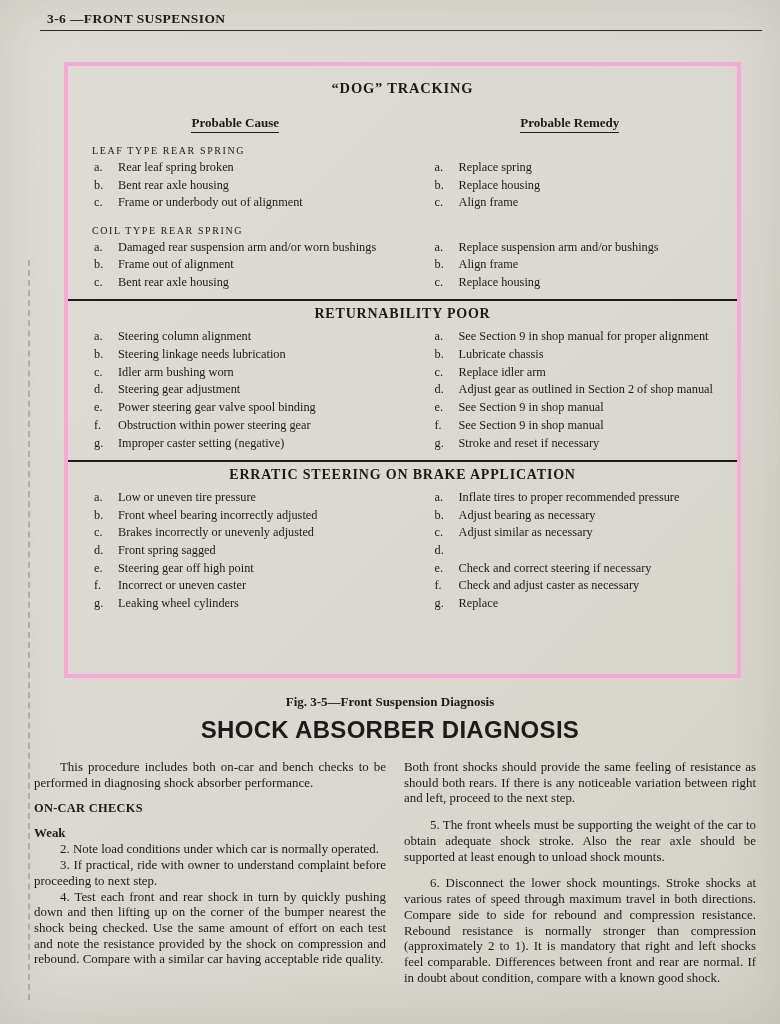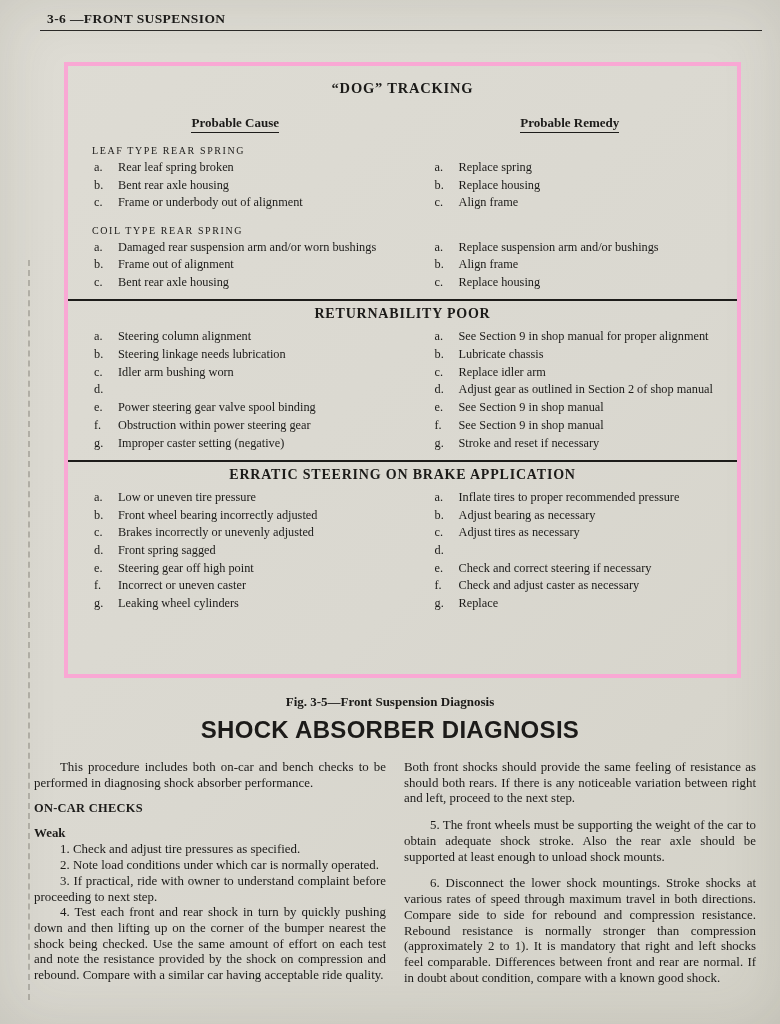--- a/index.html
+++ b/index.html
@@ -149,20 +149,21 @@
         <span>Idler arm bushing worn</span>
       </div>
     <div class="tcell remedy">
         <span>c.</span>
         <span>Replace idler arm</span>
       </div>
   </div>
   <div class="trow">
     <div class="tcell cause">
         <span>d.</span>
+        <span>Steering gear adjustment</span>
       </div>
     <div class="tcell remedy">
         <span>d.</span>
         <span>Adjust gear as outlined in Section 2 of shop manual</span>
       </div>
   </div>
   <div class="trow">
     <div class="tcell cause">
         <span>e.</span>
         <span>Power steering gear valve spool binding</span>
@@ -216,21 +217,21 @@
         <span>Adjust bearing as necessary</span>
       </div>
   </div>
   <div class="trow">
     <div class="tcell cause">
         <span>c.</span>
         <span>Brakes incorrectly or unevenly adjusted</span>
       </div>
     <div class="tcell remedy">
         <span>c.</span>
-        <span>Adjust tires as necessary</span>
+        <span>Adjust similar as necessary</span>
       </div>
   </div>
   <div class="trow">
     <div class="tcell cause">
         <span>d.</span>
         <span>Front spring sagged</span>
       </div>
     <div class="tcell remedy">
         <span>d.</span>
       </div>
@@ -268,21 +269,20 @@
 </div>
 
 <div class="fig-caption">Fig. 3-5—Front Suspension Diagnosis</div>
 <div class="article-title">SHOCK ABSORBER DIAGNOSIS</div>
 
 <div class="columns">
   <div class="lcol">
     <p class="indent intro">This procedure includes both on-car and bench checks to be performed in diagnosing shock absorber performance.</p>
     <p class="subhead">ON-CAR CHECKS</p>
     <p class="weak">Weak</p>
-    <p class="indent">1. Check and adjust tire pressures as specified.</p>
     <p class="indent">2. Note load conditions under which car is normally operated.</p>
     <p class="indent">3. If practical, ride with owner to understand complaint before proceeding to next step.</p>
     <p class="indent">4. Test each front and rear shock in turn by quickly pushing down and then lifting up on the corner of the bumper nearest the shock being checked. Use the same amount of effort on each test and note the resistance provided by the shock on compression and rebound. Compare with a similar car having acceptable ride quality.</p>
   </div>
   <div class="rcol">
     <p>Both front shocks should provide the same feeling of resistance as should both rears. If there is any noticeable variation between right and left, proceed to the next step.</p>
     <p class="indent">5. The front wheels must be supporting the weight of the car to obtain adequate shock stroke. Also the rear axle should be supported at least enough to unload shock mounts.</p>
     <p class="indent">6. Disconnect the lower shock mountings. Stroke shocks at various rates of speed through maximum travel in both directions. Compare side to side for rebound and compression resistance. Rebound resistance is normally stronger than compression (approximately 2 to 1). It is mandatory that right and left shocks feel comparable. Differences between front and rear are normal. If in doubt about condition, compare with a known good shock.</p>
   </div>
 </div>

